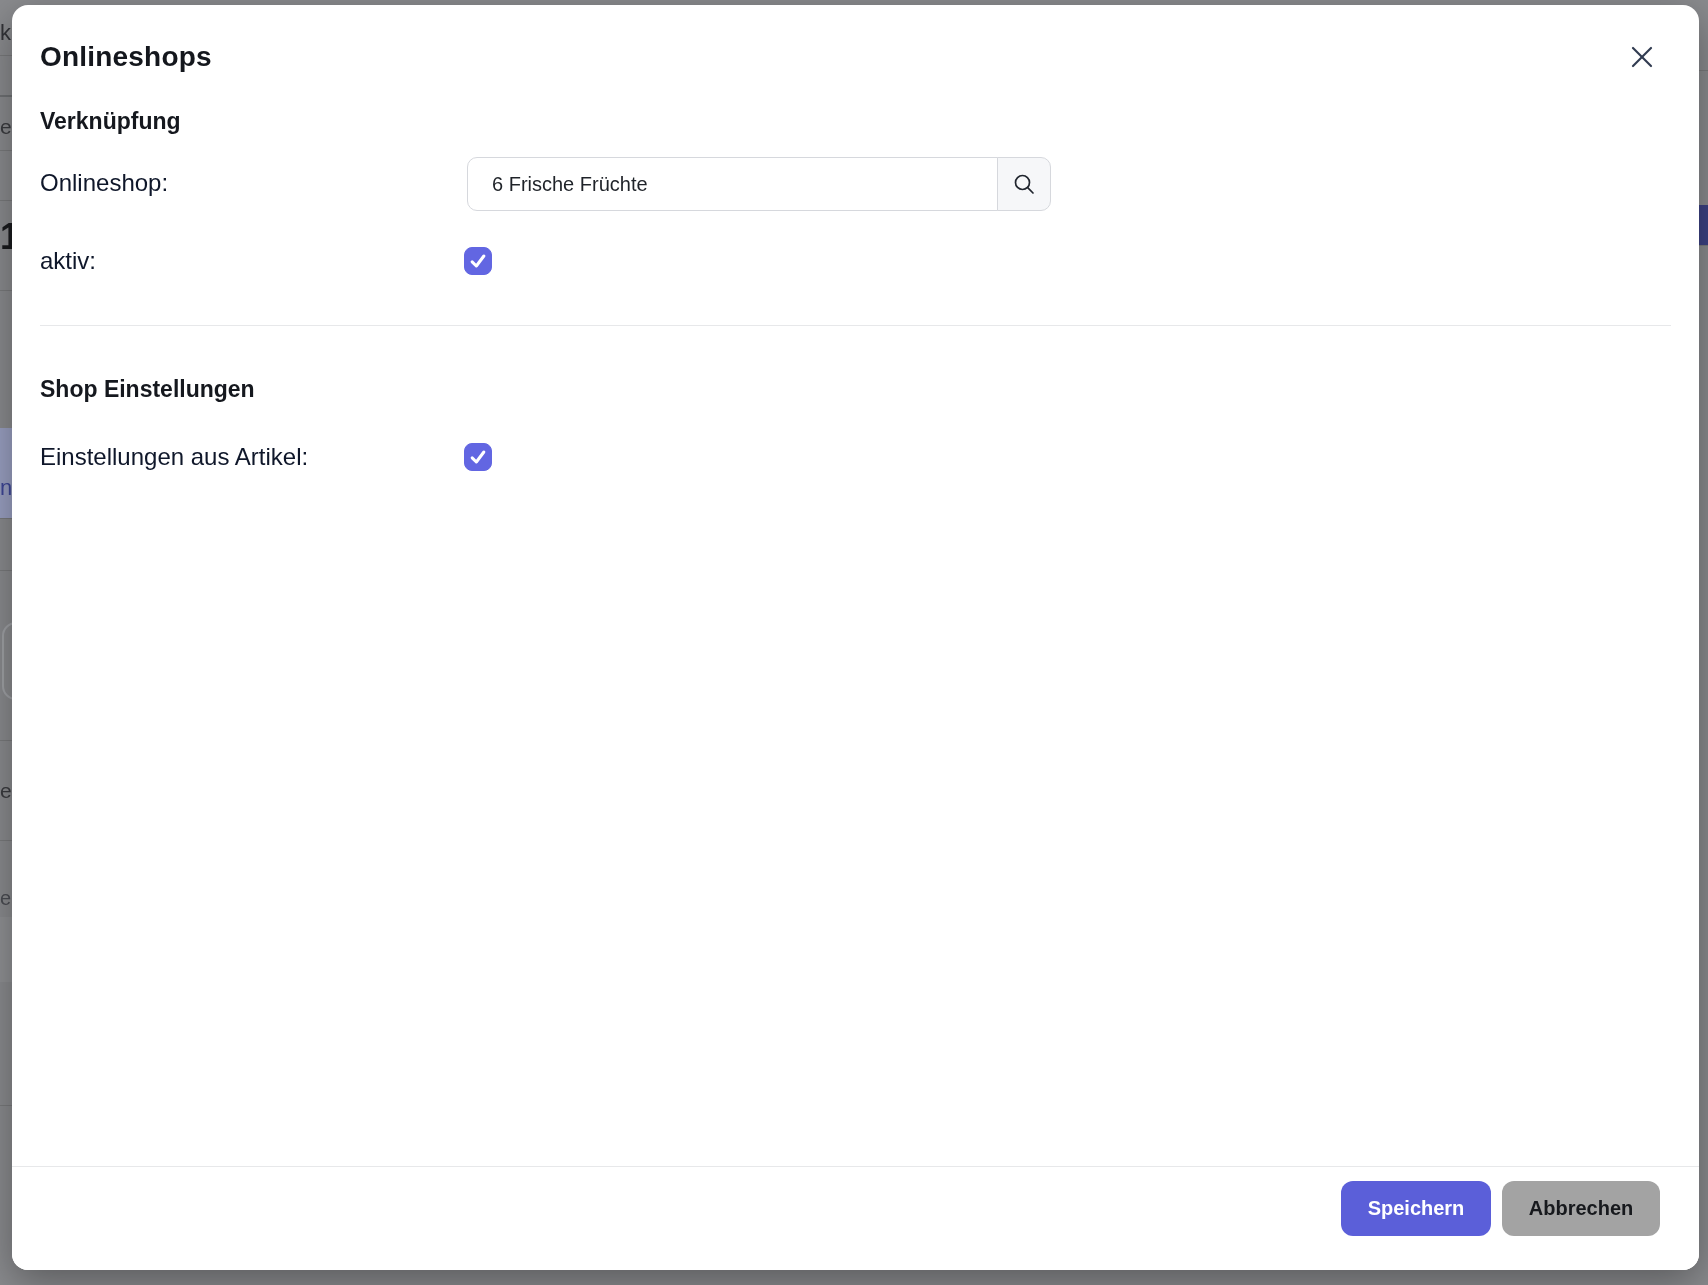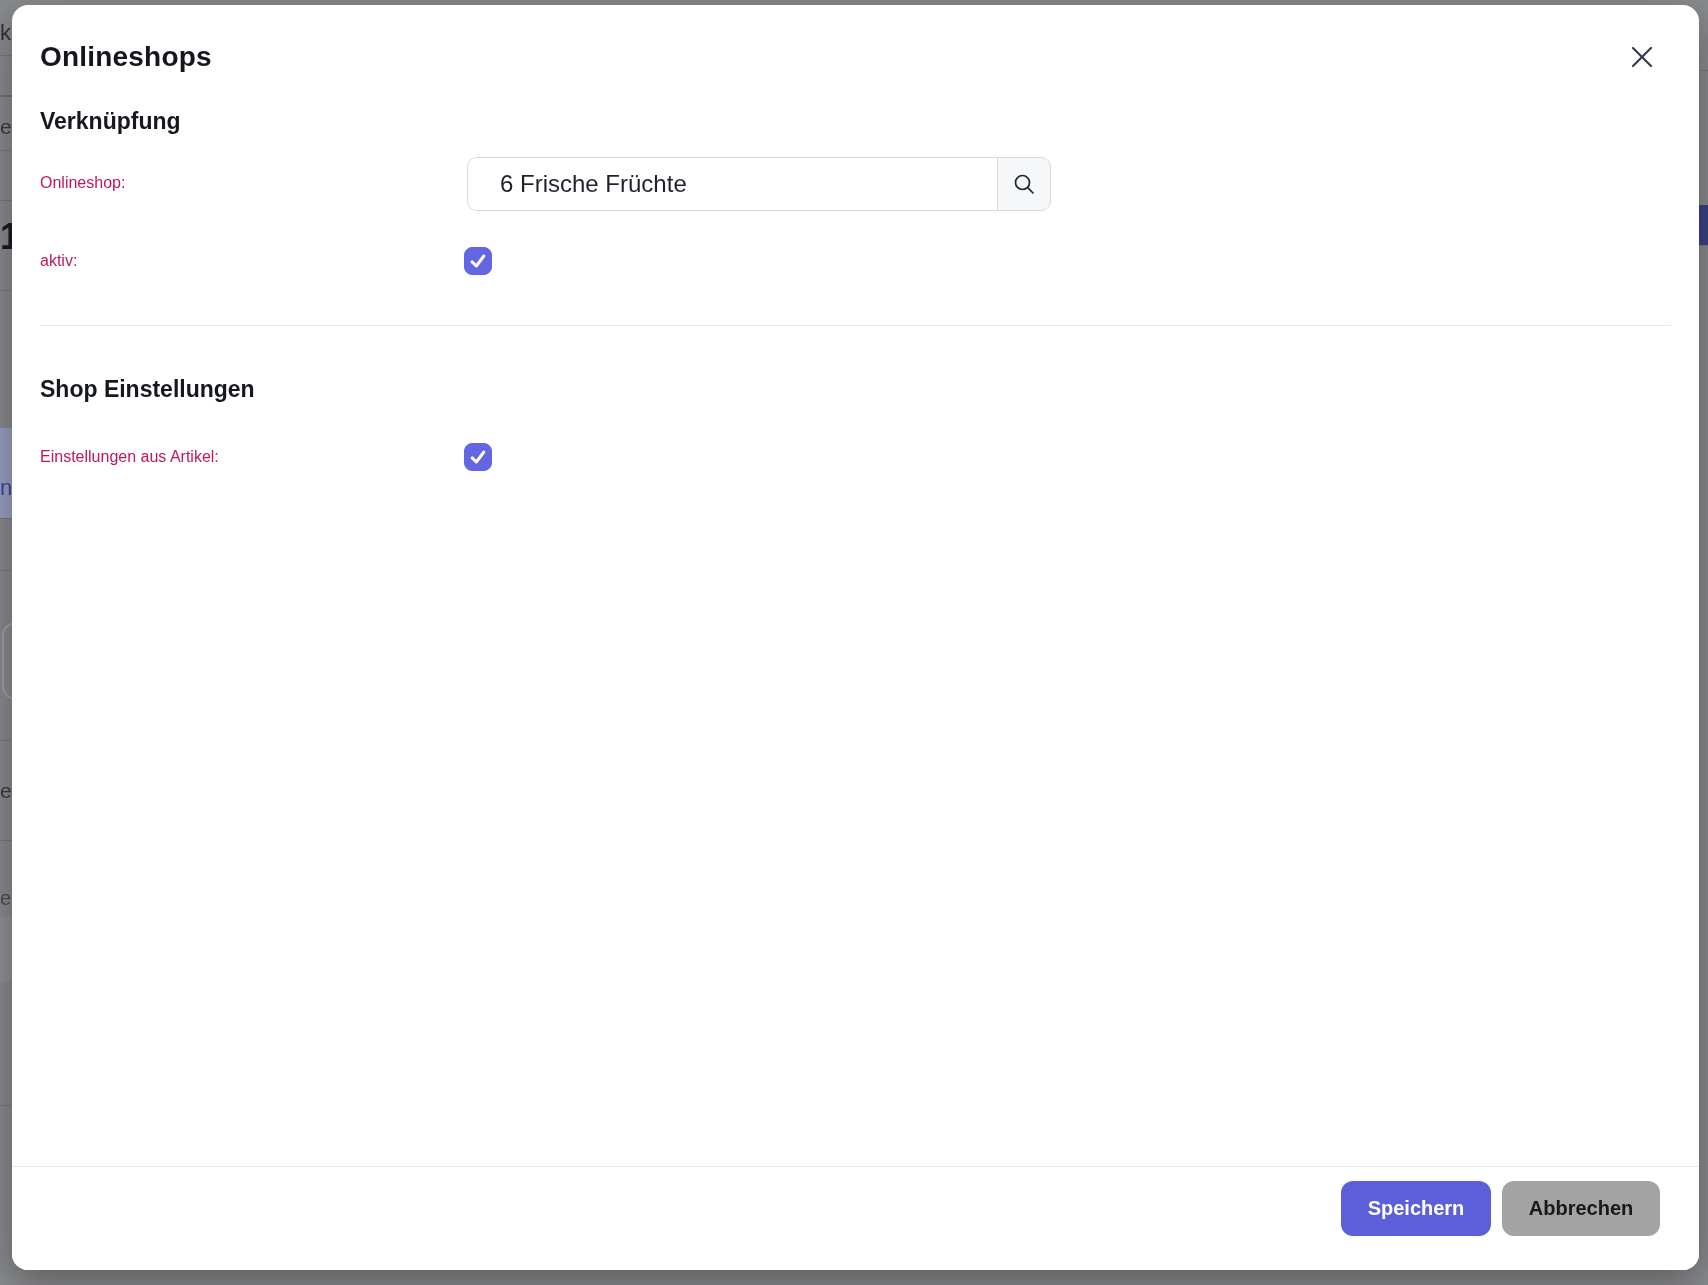--- a/index.html
+++ b/index.html
@@ -37,32 +37,32 @@
     position: absolute; left: 1612px; top: 34px; width: 36px; height: 36px;
     display: flex; align-items: center; justify-content: center;
     background: transparent; border: none; cursor: pointer;
   }
   .section-heading {
     position: absolute; left: 28px;
     font-size: 23px; font-weight: 700; color: #15181e;
   }
   .field-label {
     position: absolute; left: 28px;
-    font-size: 16px; color: #be185d; line-height: 26px;
+    font-size: 24px; color: #0f172a; line-height: 26px;
   }
 
   
   .input-group { position: absolute; left: 455px; top: 152px; display: flex; height: 54px; }
   .shop-input {
     width: 531px; height: 54px;
     border: 1px solid #d6d8dd; border-right: 1px solid #d6d8dd;
     border-radius: 10px 0 0 10px;
-    padding: 0 16px 0 32px;
+    padding: 0 16px 0 24px;
     font-family: "Liberation Sans", sans-serif;
-    font-size: 24px; color: #1f2329; background: #ffffff; outline: none;
+    font-size: 20px; color: #1f2329; background: #ffffff; outline: none;
   }
   .search-btn {
     width: 54px; height: 54px; margin-left: -1px;
     border: 1px solid #d6d8dd; border-radius: 0 10px 10px 0;
     background: #f6f7f9; cursor: pointer;
     display: flex; align-items: center; justify-content: center;
   }
 
   
   .checkbox {

